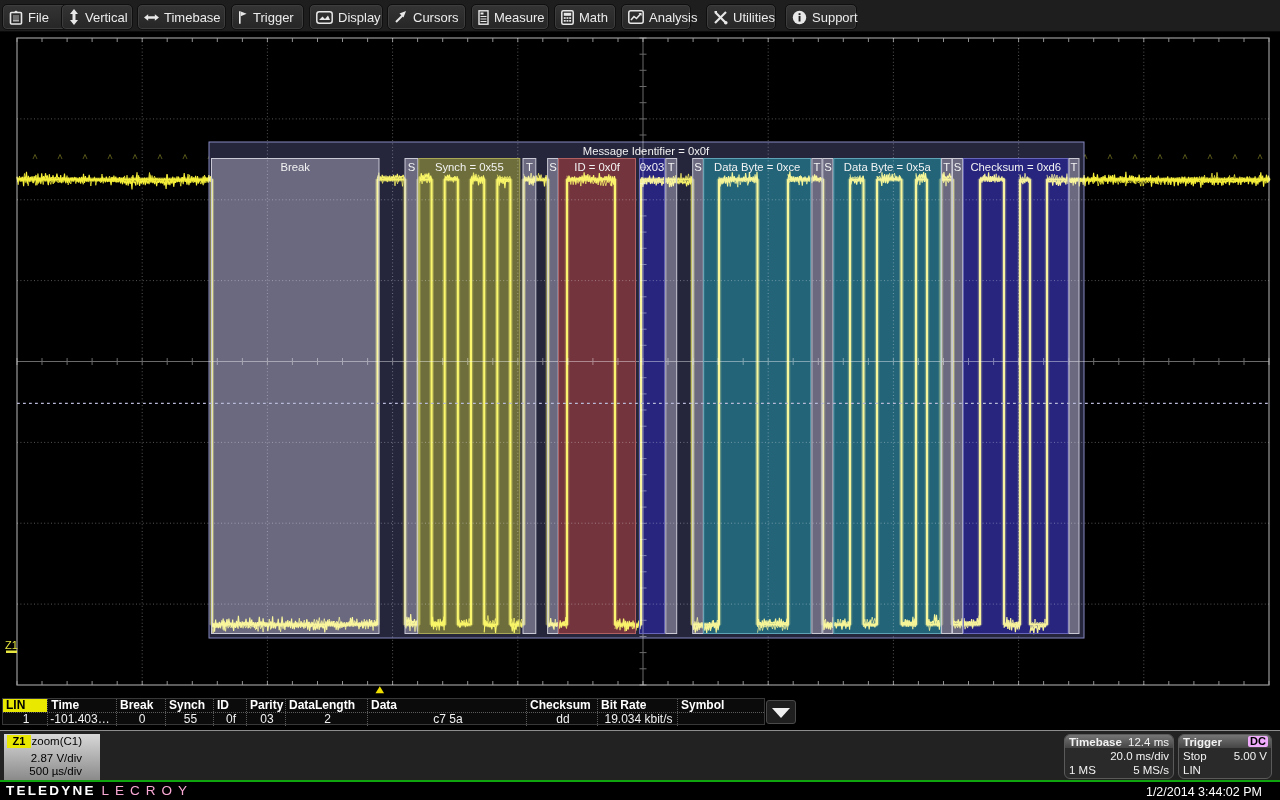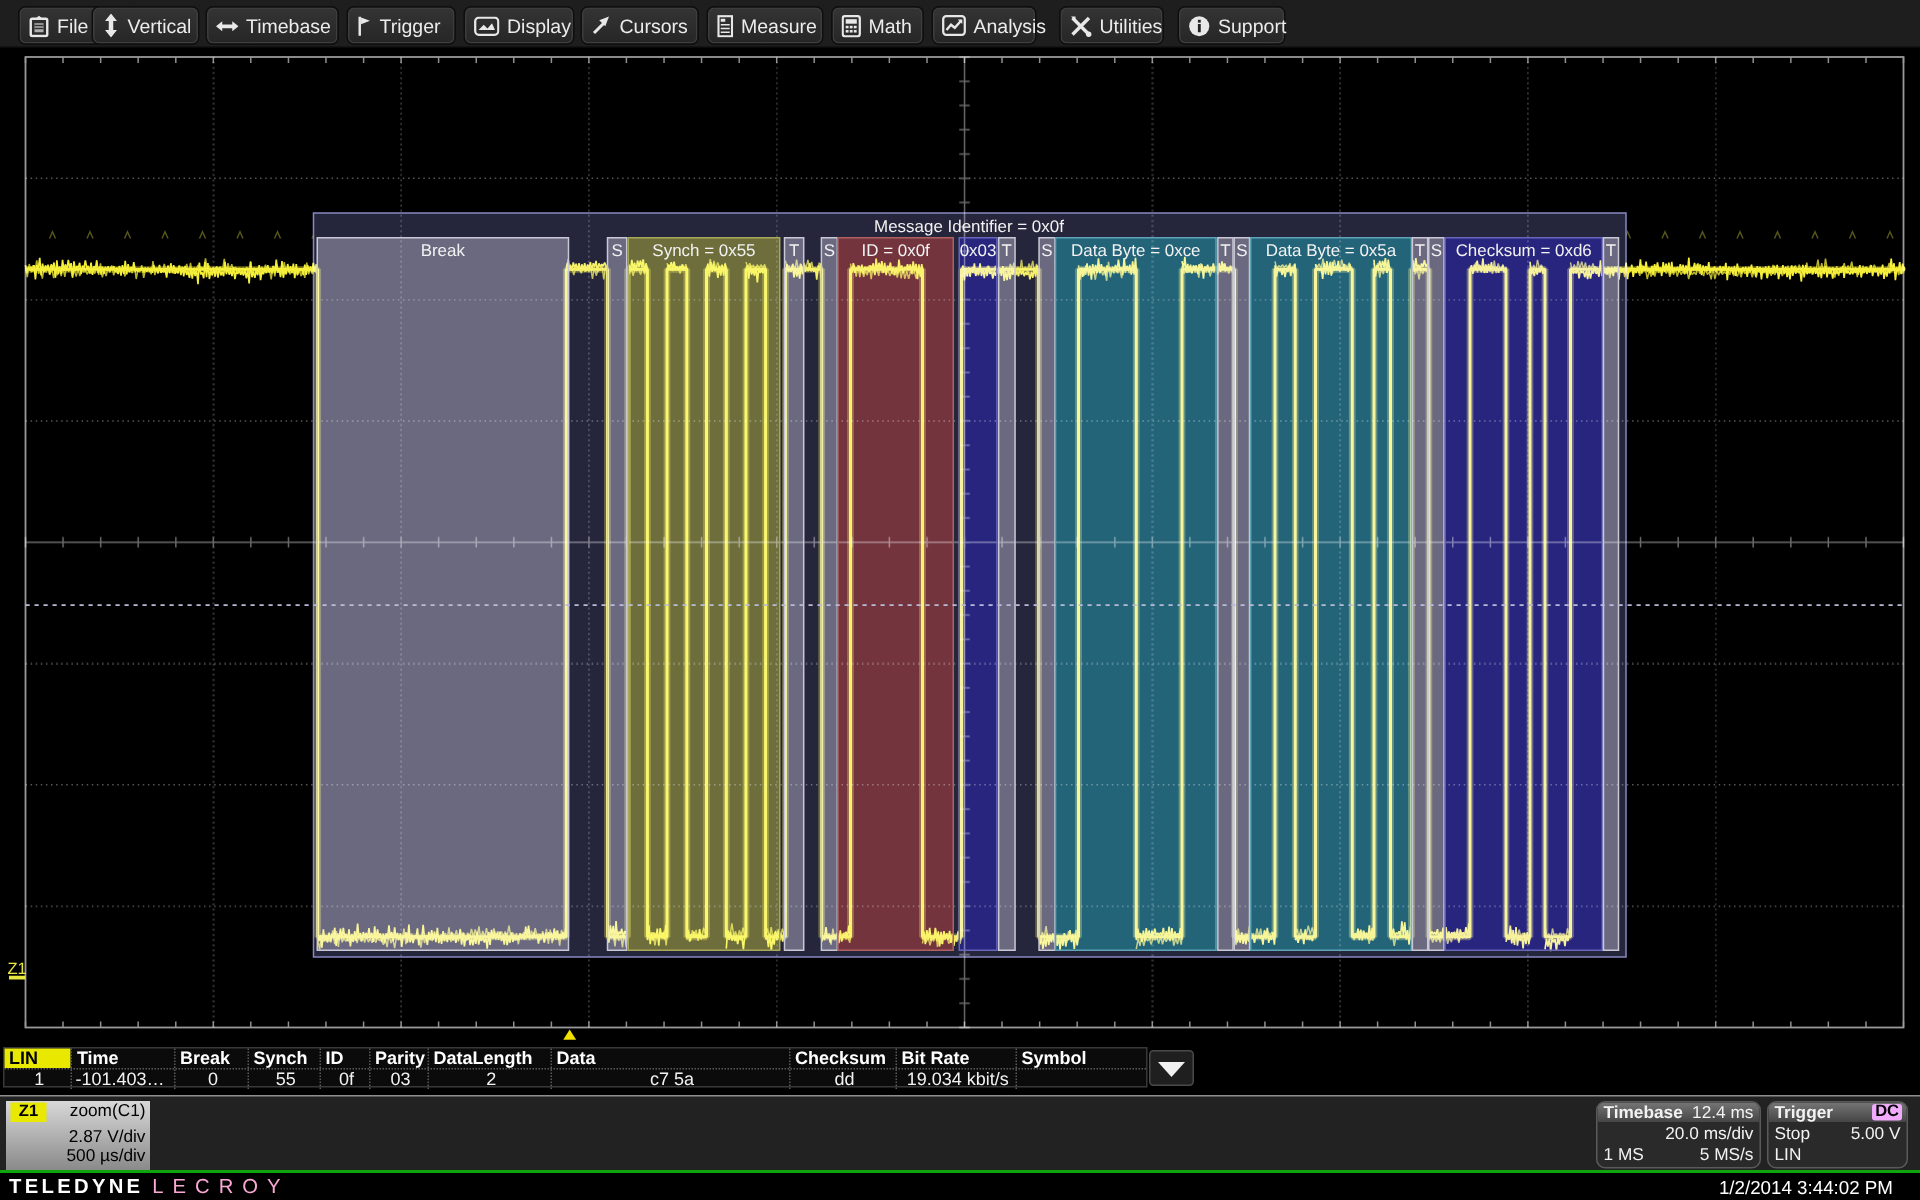--- a/index.html
+++ b/index.html
@@ -23,21 +23,21 @@
   white-space:nowrap; overflow:hidden; padding-left:2px; }
 #tbtn { position:absolute; left:766px; top:699.5px; width:30px; height:24px; background:#1f1f1f;
   border:1px solid #4a4a4a; border-radius:3px; }
 #tarrow { position:absolute; left:5px; top:7px; width:0; height:0;
   border-left:9px solid transparent; border-right:9px solid transparent; border-top:10px solid #f0f0f0; }
 #statusbar { position:absolute; top:730px; left:0; width:1280px; height:50px; background:#222; border-top:1.5px solid #8e8e8e; }
 #z1box { position:absolute; left:4px; top:3px; width:96px; height:46px;
   background:linear-gradient(#d8d8d8,#8a8a8a); color:#000; font-size:11.5px; }
 #z1tag { position:absolute; left:3px; top:1px; width:24px; height:13px; background:#e8e800;
   font-weight:bold; font-size:11px; text-align:center; line-height:13px; }
-.z1line { position:absolute; right:3px; white-space:nowrap;margin-left:30px; }
+.z1line { position:absolute; right:18px; white-space:nowrap;margin-left:30px; }
 .sbox { position:absolute; top:2.5px; height:45px; background:#2a2a2a; border:1px solid #5a5a5a;
   border-radius:6px; color:#f2f2f2; font-size:11.5px; overflow:hidden; }
 .sbox .hd { position:absolute; top:0; left:0; right:0; height:13px;
   background:linear-gradient(#757575,#454545); }
 #tbbox { left:1064px; width:110px; }
 #trbox { left:1178px; width:94px; }
 .bl { position:absolute; white-space:nowrap; }
 #greenline { position:absolute; top:780px; left:0; width:1280px; height:2px; background:#0fa50f; }
 #bottombar { position:absolute; top:782px; left:0; width:1280px; height:18px; background:#000; color:#fff; }
 #logo { position:absolute; left:6px; top:1px; font-size:13.5px; font-weight:bold; letter-spacing:2.2px; }
@@ -370,21 +370,21 @@
 <rect x="963.4" y="158.5" width="104.8" height="475.0" fill="none" stroke="#6866ba" stroke-width="1"></rect>
 <text x="1015.8" y="170.5" font-size="11.3" fill="#f2f2f2" text-anchor="middle">Checksum&nbsp;=&nbsp;0xd6</text>
 <rect x="1069.0" y="158.5" width="10.0" height="475.0" fill="none" stroke="#c9c9d5" stroke-width="1"></rect>
 <text x="1074.0" y="170.5" font-size="11.3" fill="#f2f2f2" text-anchor="middle">T</text>
 <line x1="17" y1="403.4" x2="1269" y2="403.4" stroke="#b8bad8" stroke-width="1.3" stroke-dasharray="2.8 3.2"></line>
 <text x="5" y="649" font-size="11" fill="#e8e840">Z1</text>
 <rect x="6" y="650.5" width="11" height="2.5" fill="#e8e840"></rect>
 <polygon points="379.8,686.3 375.5,693.2 384.1,693.2" fill="#f0e000"></polygon>
 </svg>
 <div id="menubar">
-<div class="mbtn" style="left:12px;width:78px">
+<div class="mbtn" style="left:2px;width:78px">
       <span class="mic">
         <svg width="14" height="15" viewBox="0 0 14 15">
           <rect x="1.5" y="2.5" width="11" height="11.5" rx="1" fill="none" stroke="#e8e8e8" stroke-width="1.6"></rect>
           <path d="M4.5 2.5 L7 0.5 L9.5 2.5 Z" fill="#e8e8e8"></path>
           <rect x="4" y="5.5" width="6" height="6" fill="#e8e8e8" opacity="0.7"></rect>
           <line x1="4" y1="7" x2="10" y2="7" stroke="#333" stroke-width="1"></line>
           <line x1="4" y1="9" x2="10" y2="9" stroke="#333" stroke-width="1"></line>
         </svg>
       </span>
       <span class="mtx">File</span>

